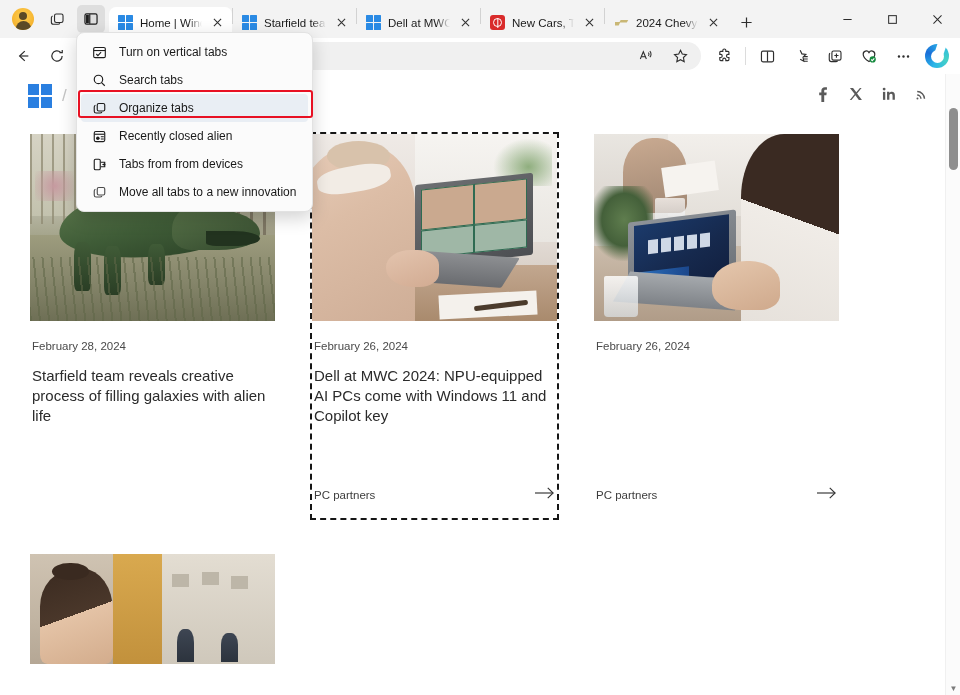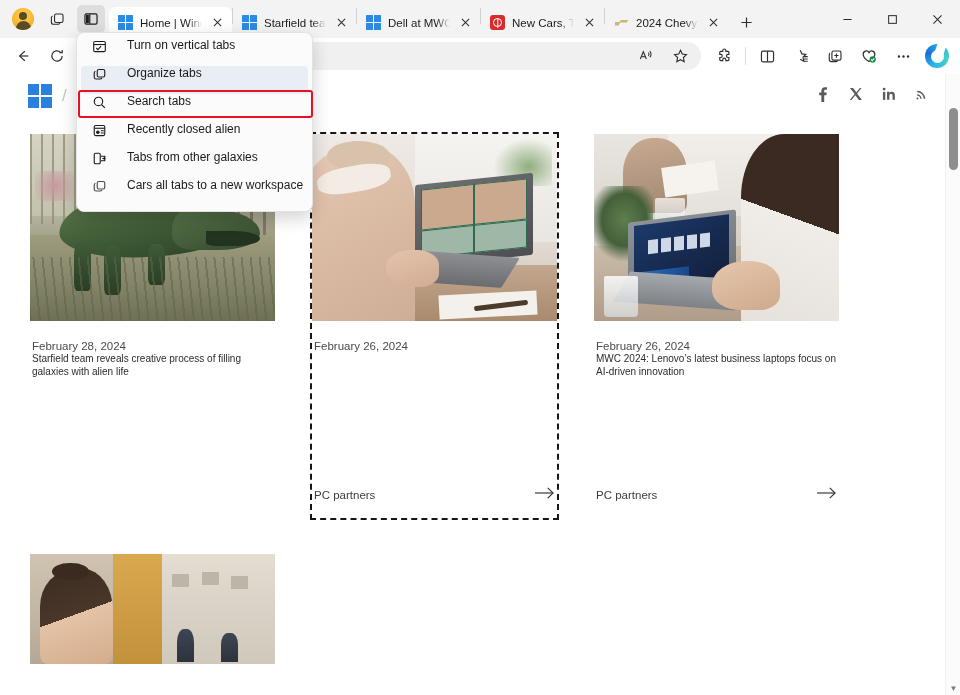--- a/index.html
+++ b/index.html
@@ -298,21 +298,21 @@
   .img-street .win { position:absolute; background:#bdb6a8; }
   .img-street .head { position:absolute; left:4%; top:14%; width:30%; height:86%;
     background: linear-gradient(160deg,#3a2a20 0%,#4a372a 48%,#e4c3a6 48%, #d3ac8c 100%);
     border-radius: 46% 40% 10% 10% / 40% 44% 10% 10%; }
   .img-street .bun { position:absolute; left:9%; top:8%; width:15%; height:16%;
     background:#3a2a20; border-radius:50%; }
   .img-street .ped { position:absolute; bottom:2%; width:7%; height:30%;
     background: linear-gradient(180deg,#3e4653,#2c333d); border-radius:40% 40% 0 0; }
 
   .carddate { font-size: 11.5px; color: #4a4a4a; margin-top: 19px; }
-  .cardtitle { font-size: 10px; line-height: 1.32; color: #2b2b2b; }
+  .cardtitle { font-size: 15px; line-height: 1.32; color: #2b2b2b; margin-top: 14px; }
   .cardfoot {
     margin-top: auto; padding-top: 20px; padding-bottom: 14px;
     display: flex; align-items: center; justify-content: space-between;
   }
   .cardcat { font-size: 11.5px; color: #3d3d3d; }
   .cardarrow { color: #333; }
   .card-body { display:flex; flex-direction:column; flex:1; min-height: 197px; padding: 0 2px; }
 
   .cardrow2 { margin-top: 36px; }
   .card-partial .cardimg { height: 110px; }
@@ -332,21 +332,21 @@
   .menu {
     position: absolute; left: 76px; top: 32px; width: 237px;
     background: #fbfbfb;
     border: 1px solid #e2e2e2;
     border-radius: 8px;
     box-shadow: 0 6px 18px rgba(0,0,0,.18);
     padding: 5px 4px;
     z-index: 40;
   }
   .mitem {
-    height: 28px; display: flex; gap: 20px;
+    height: 28px; display: flex; align-items: center; gap: 12px;
     padding: 0 10px; border-radius: 4px; position: relative;
   }
   .mitem .mi-icon {
     width: 16px; height: 16px; flex: 0 0 16px;
     display: flex; align-items: center; justify-content: center; color: #1d1d1d;
   }
   .mitem .mi-label { font-size: 12px; color: #1a1a1a; white-space: nowrap; }
   .mitem.hover { background: #e9eef4; }
   .hl-box {
     position: absolute; left: 78px; top: 90px; width: 235px; height: 28px;
@@ -633,20 +633,21 @@
                 </div>
               </div>
             <div class="base"></div>
             <div class="person"></div>
               <div class="hairbun"></div>
               <div class="scarf"></div>
               <div class="hand"></div>
           </div>
           <div class="card-body">
             <div class="carddate">February 26, 2024</div>
+            <div class="cardtitle">Dell at MWC 2024: NPU-equipped AI PCs come with Windows 11 and Copilot key</div>
             <div class="cardfoot">
               <span class="cardcat">PC partners</span>
               <span class="cardarrow">
                 <svg width="21" height="14" viewBox="0 0 22 14" fill="none" stroke="#333" stroke-width="1.2">
                     <path d="M1 7h19"></path>
                     <path d="M14.4 1.6L20 7l-5.6 5.4"></path>
                   </svg>
               </span>
             </div>
           </div>
@@ -673,21 +674,20 @@
                   <div class="glow"></div>
                 </div>
               </div>
             <div class="base"></div>
             <div class="woman"></div>
               <div class="hands"></div>
               <div class="glass"></div>
           </div>
           <div class="card-body">
             <div class="carddate">February 26, 2024</div>
-            <div class="cardtitle">MWC 2024: Lenovo’s latest business laptops focus on AI-driven innovation</div>
             <div class="cardfoot">
               <span class="cardcat">PC partners</span>
               <span class="cardarrow">
                 <svg width="21" height="14" viewBox="0 0 22 14" fill="none" stroke="#333" stroke-width="1.2">
                     <path d="M1 7h19"></path>
                     <path d="M14.4 1.6L20 7l-5.6 5.4"></path>
                   </svg>
               </span>
             </div>
           </div>
@@ -722,38 +722,38 @@
       <span class="mi-icon">
         <svg width="15" height="15" viewBox="0 0 16 16" fill="none" stroke="#1d1d1d" stroke-width="1.2">
           <rect x="1.8" y="2.6" width="12.4" height="10.8" rx="1.5"></rect>
           <path d="M1.9 5.9h12.2"></path>
             <path d="M4.6 9.6l1.7 1.7 3.4-3.6"></path>
         </svg>
       </span>
       <span class="mi-label">Turn on vertical tabs</span>
     </div>
 
+    <div class="mitem">
+      <span class="mi-icon">
+        <svg width="15" height="15" viewBox="0 0 16 16" fill="none" stroke="#1d1d1d" stroke-width="1.25">
+          <circle cx="6.9" cy="6.9" r="4.5"></circle>
+            <path d="M10.2 10.2l3.4 3.4"></path>
+        </svg>
+      </span>
+      <span class="mi-label">Search tabs</span>
+    </div>
+
     <div class="mitem hover">
       <span class="mi-icon">
         <svg width="15" height="15" viewBox="0 0 16 16" fill="none" stroke="#1d1d1d" stroke-width="1.2">
           <rect x="5.6" y="2.6" width="8" height="8" rx="1.6"></rect>
           <path d="M3.6 4.6C2.8 5 2.4 5.7 2.4 6.5v4.3c0 1.1.9 2 2 2h4.3c.8 0 1.5-.4 1.9-1.1"></path>
         </svg>
       </span>
       <span class="mi-label">Organize tabs</span>
-    </div>
-
-    <div class="mitem">
-      <span class="mi-icon">
-        <svg width="15" height="15" viewBox="0 0 16 16" fill="none" stroke="#1d1d1d" stroke-width="1.25">
-          <circle cx="6.9" cy="6.9" r="4.5"></circle>
-            <path d="M10.2 10.2l3.4 3.4"></path>
-        </svg>
-      </span>
-      <span class="mi-label">Search tabs</span>
     </div>
 
     <div class="mitem">
       <span class="mi-icon">
         <svg width="15" height="15" viewBox="0 0 16 16" fill="none" stroke="#1d1d1d" stroke-width="1.2">
           <rect x="2.4" y="2.6" width="11.2" height="10.8" rx="1.6"></rect>
           <path d="M2.5 5.6h11"></path>
           <circle cx="6.2" cy="9.8" r="1.9" fill="#1d1d1d" stroke="none"></circle>
           <path d="M9.4 8.2h3.2M9.4 10.6h3.2"></path>
         </svg>
@@ -762,29 +762,29 @@
     </div>
 
     <div class="mitem">
       <span class="mi-icon">
         <svg width="15" height="15" viewBox="0 0 16 16" fill="none" stroke="#1d1d1d" stroke-width="1.2">
           <rect x="2.4" y="2.4" width="6.4" height="11.2" rx="1.4"></rect>
           <path d="M9.4 5.6h4.2v4.8H9.4"></path>
           <path d="M11.1 8h2.6M12.6 6.9L13.7 8l-1.1 1.1"></path>
         </svg>
       </span>
-      <span class="mi-label">Tabs from other galaxies</span>
+      <span class="mi-label">Tabs from from devices</span>
     </div>
 
     <div class="mitem">
       <span class="mi-icon">
         <svg width="15" height="15" viewBox="0 0 16 16" fill="none" stroke="#4a4a4a" stroke-width="1.2">
           <rect x="5.6" y="2.6" width="8" height="8" rx="1.6"></rect>
           <path d="M3.6 4.6C2.8 5 2.4 5.7 2.4 6.5v4.3c0 1.1.9 2 2 2h4.3c.8 0 1.5-.4 1.9-1.1"></path>
         </svg>
       </span>
-      <span class="mi-label">Cars all tabs to a new workspace</span>
+      <span class="mi-label">Move all tabs to a new innovation</span>
     </div>
   </div>
 
   <div class="hl-box"></div>
 
 </div>
 
 </body></html>

